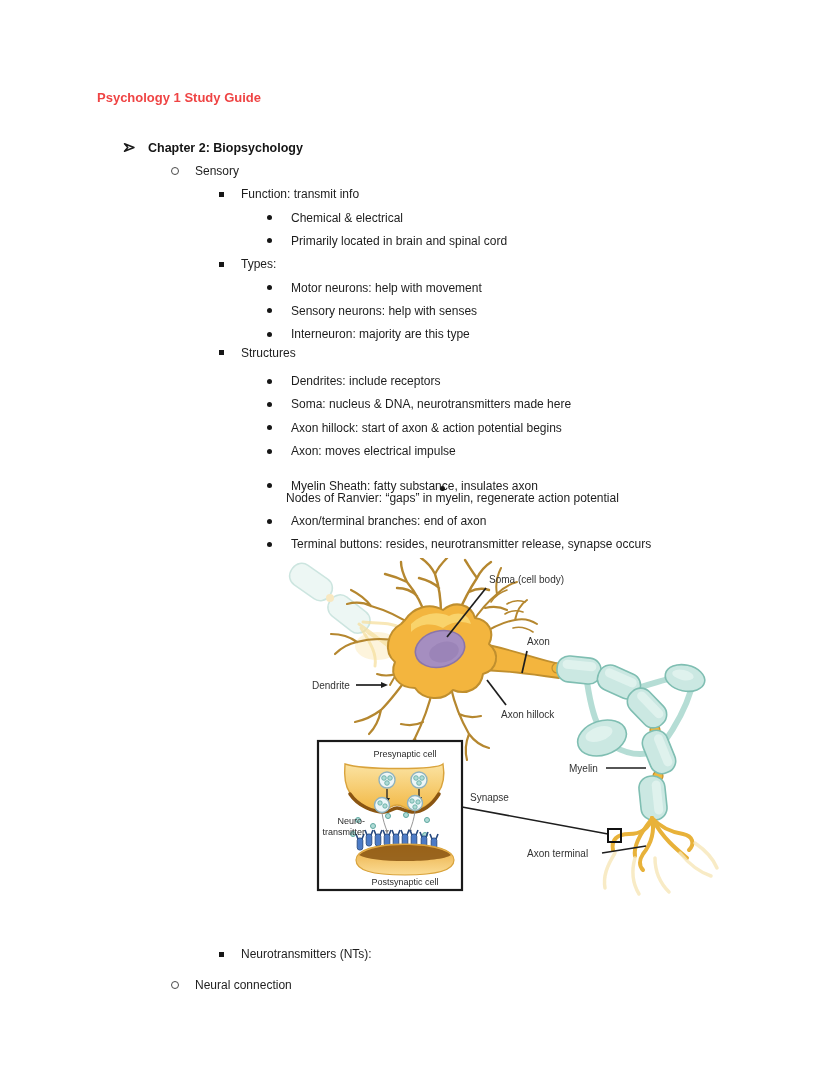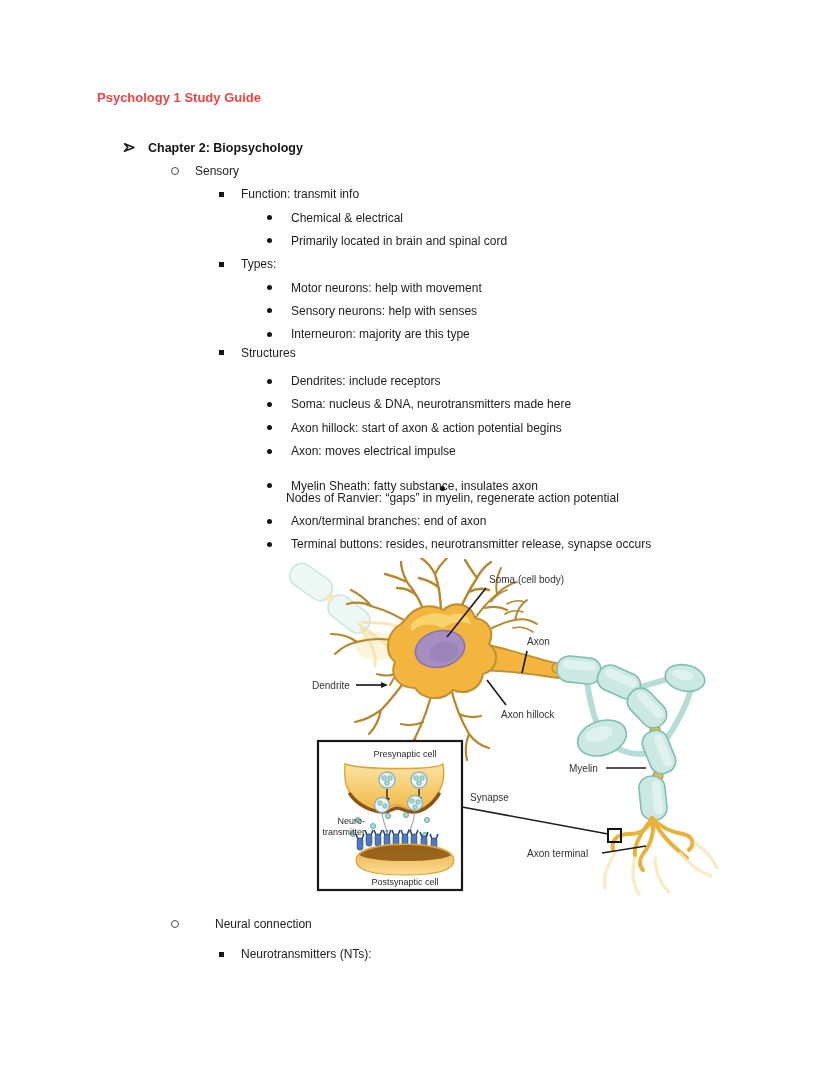--- a/index.html
+++ b/index.html
@@ -263,15 +263,15 @@
     <div class="line lv4" style="top: 322.8px;"><span class="blt dot"></span><span class="txt">Interneuron: majority are this type</span></div>
     <div class="line lv3" style="top: 341px;"><span class="blt sq"></span><span class="txt">Structures</span></div>
     <div class="line lv4" style="top: 369.5px;"><span class="blt dot"></span><span class="txt">Dendrites: include receptors</span></div>
     <div class="line lv4" style="top: 392.85px;"><span class="blt dot"></span><span class="txt">Soma: nucleus &amp; DNA, neurotransmitters made here</span></div>
     <div class="line lv4" style="top: 416.2px;"><span class="blt dot"></span><span class="txt">Axon hillock: start of axon &amp; action potential begins</span></div>
     <div class="line lv4" style="top: 439.55px;"><span class="blt dot"></span><span class="txt">Axon: moves electrical impulse</span></div>
     <div class="line lv4" style="top: 446px; margin-top: 28px;"><span class="blt dot"></span><span class="txt">Myelin Sheath: fatty substance, insulates axon</span></div>
     <div class="line lv4" style="top: 486.25px; flex-direction: column;"><span class="blt dot"></span><span class="txt">Nodes of Ranvier: “gaps” in myelin, regenerate action potential</span></div>
     <div class="line lv4" style="top: 509.6px;"><span class="blt dot"></span><span class="txt">Axon/terminal branches: end of axon</span></div>
     <div class="line lv4" style="top: 532.95px;"><span class="blt dot"></span><span class="txt">Terminal buttons: resides, neurotransmitter release, synapse occurs</span></div>
-    <div class="line lv2" style="top: 912px; gap: 20px;"><span class="blt circ"></span><span class="txt">Neural connection</span></div>
+    <div class="line lv2" style="top: 973px;"><span class="blt circ"></span><span class="txt">Neural connection</span></div>
     <div class="line lv3" style="top: 942.7px;"><span class="blt sq"></span><span class="txt">Neurotransmitters (NTs):</span></div>
   </div>
 
 </body></html>

